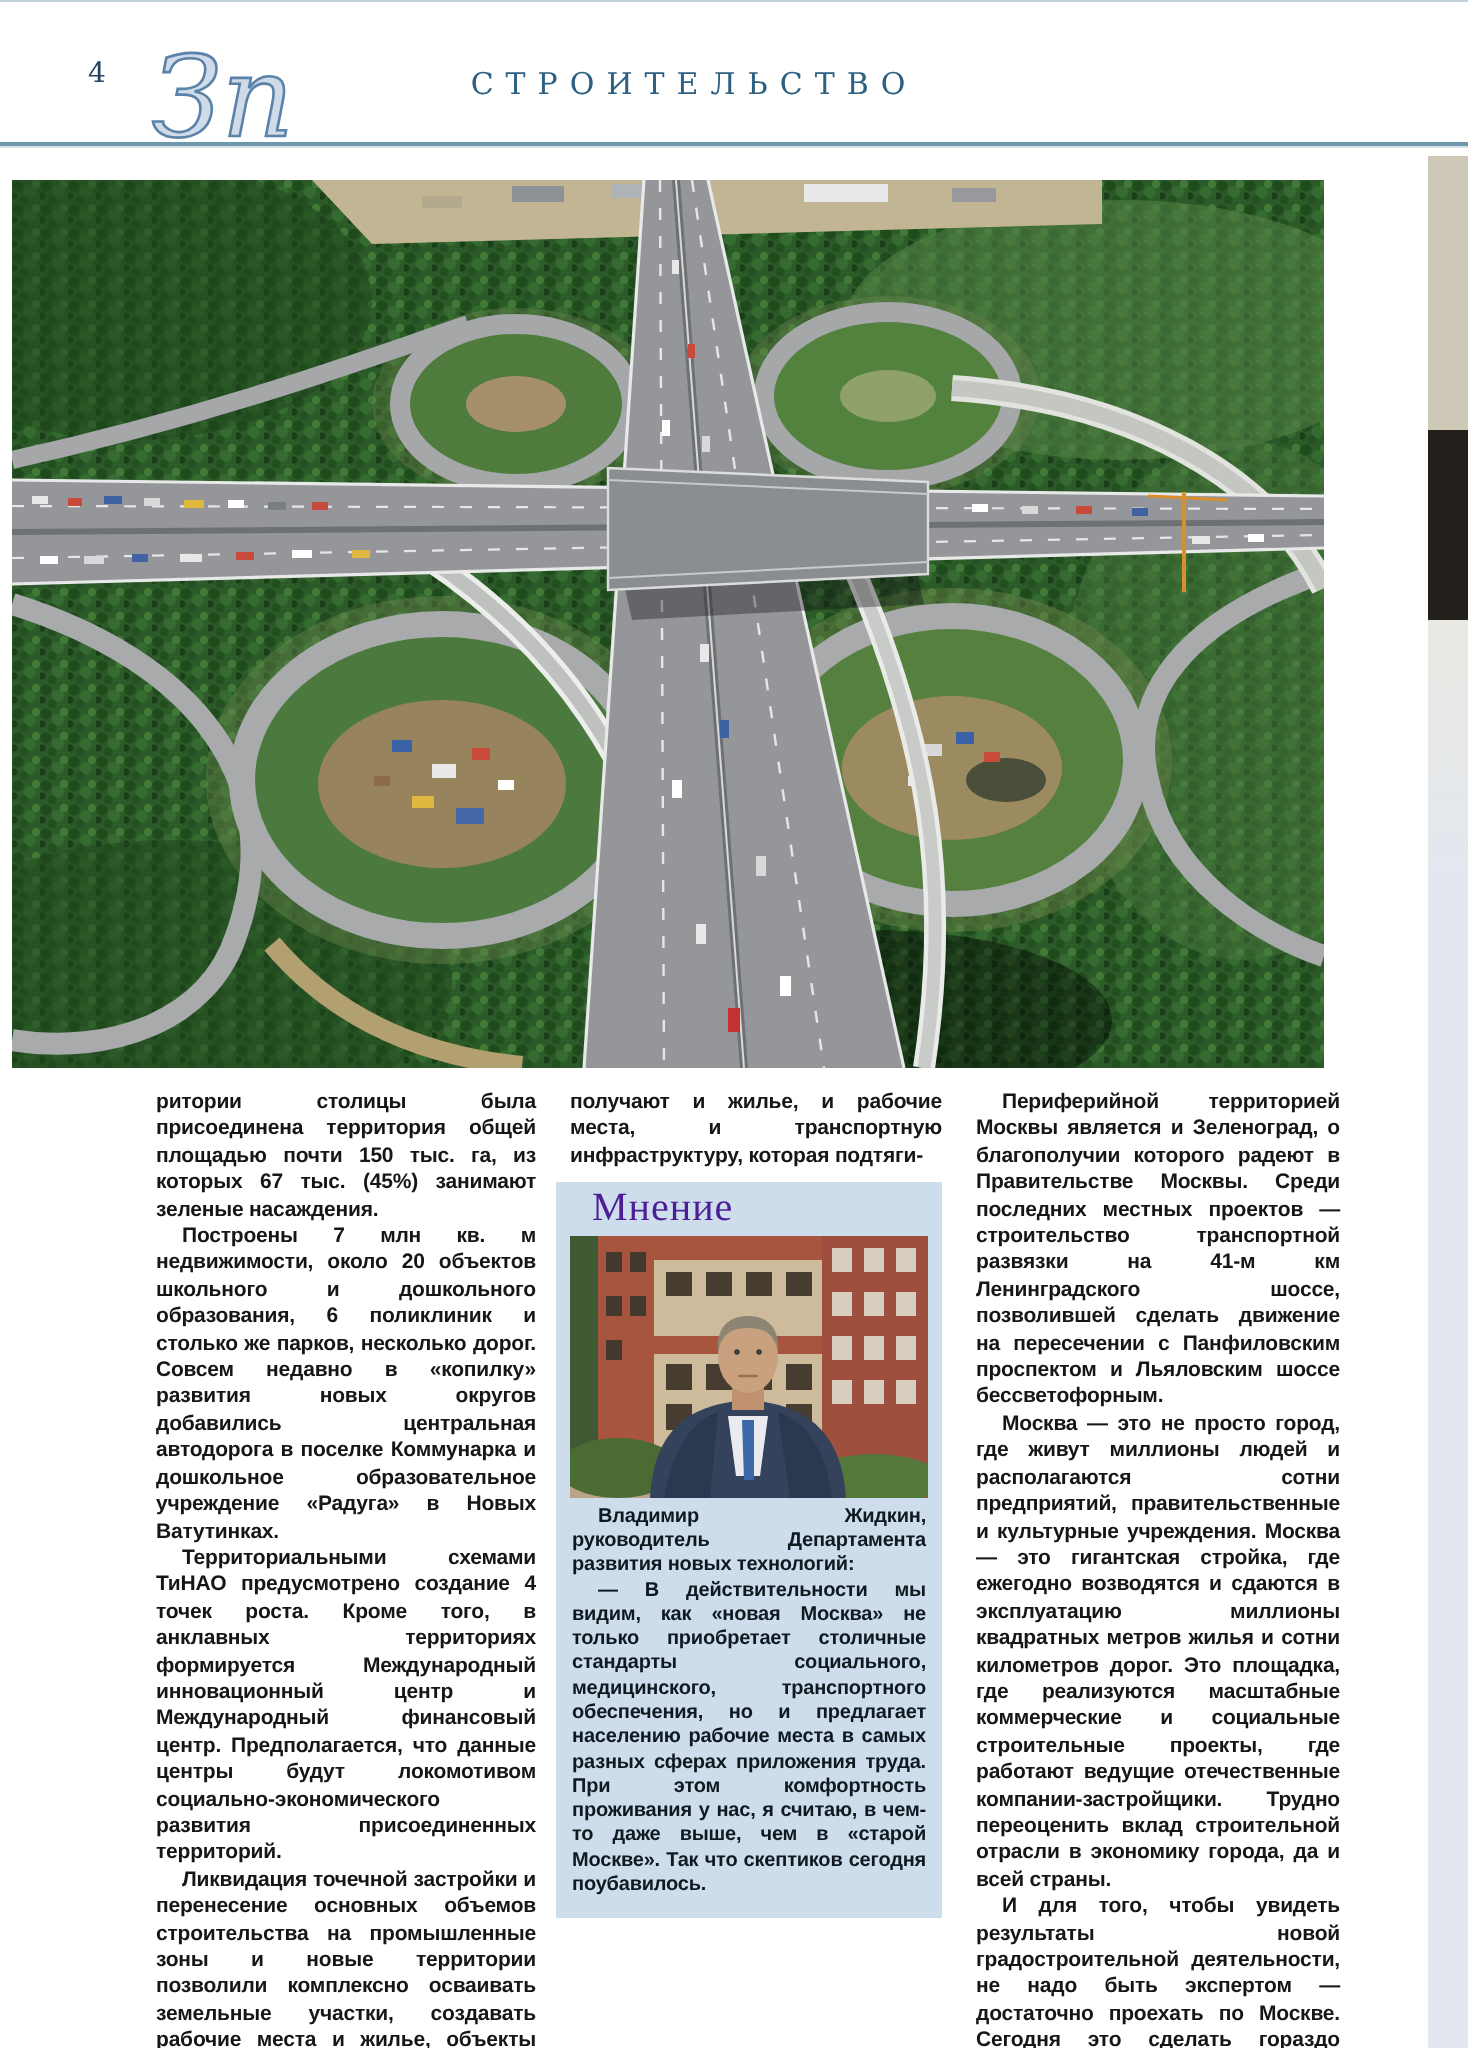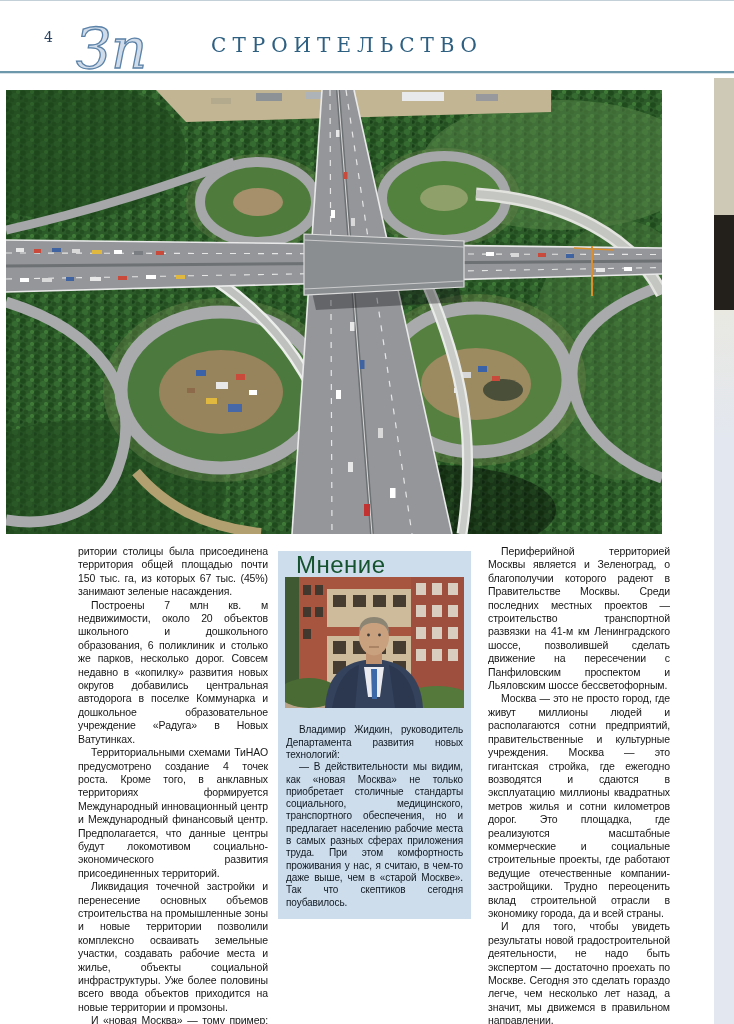--- a/index.html
+++ b/index.html
@@ -5,47 +5,47 @@
   html,body { margin:0; padding:0; background:#ffffff; }
   .page { position:relative; width:734px; height:1024px; background:#ffffff;
           font-family:"Liberation Sans", sans-serif; overflow:hidden; }
 
   .topline { position:absolute; top:0; left:0; width:734px; height:1px; background:#c3d0d7; }
 
   .pagenum { position:absolute; left:44px; top:29px; font-family:"DejaVu Serif", serif;
              font-size:14px; color:#27415e; }
   .logo-svg { position:absolute; left:72px; top:10px; z-index:3; }
   .section-title { position:absolute; left:0; right:40px; top:33px; text-align:center;
-                   font-family:"DejaVu Serif", serif; font-size:20px; letter-spacing:6px;
+                   font-family:"DejaVu Serif", serif; font-size:15px; letter-spacing:6px;
                    color:#2e6082; }
   .header-rule { position:absolute; top:71px; left:0; width:734px; height:2px;
                  background:#6d98ab; border-bottom:1px solid #d6e2e8; }
 
   .main-photo { position:absolute; left:6px; top:90px; }
 
   .edge-strip { position:absolute; right:0; width:20px; }
   .strip-beige { top:78px; height:137px; background:#cec8b6; }
   .strip-dark  { top:215px; height:95px; background:#23201c; }
   .strip-light { top:310px; height:714px;
                  background:linear-gradient(180deg,#e9e9e2 0%, #e3e7ef 18%, #e3e7ef 100%); }
 
   .col { position:absolute; top:545px; font-size:10.5px; line-height:13.4px; color:#161616;
          text-align:justify; letter-spacing:-0.1px; }
-  .col p { margin:0; }
+  .col p { margin:0;font-weight:bold; }
   p.ind { text-indent:13px; }
   .col1 { left:78px;  width:190px; }
   .col2 { left:285px; width:186px; }
   .col3 { left:488px; width:182px; }
 
   .opinion-box { position:relative; margin:6px 0 7px -7px; width:193px;
                  background:#cdddec; padding-bottom:10px; }
-  .opinion-title { font-family:Liberation Sans, sans-serif; font-size:24px; color:#14532d;
+  .opinion-title { font-family:Liberation Serif, serif; font-size:20px; color:#4c1d95;
                    padding:7px 0 6px 18px; letter-spacing:0.5px; }
   .opinion-photo { display:block; margin:0 auto; }
-  .opinion-text { padding:16px 8px 0 8px; font-size:10px; line-height:12.3px;
+  .opinion-text { padding:4px 8px 0 8px; font-size:10px; line-height:12.3px;
                   text-align:justify; color:#101820; }
   .opinion-text p { margin:0; text-indent:13px; }
 </style>
 </head>
 <body>
 
 <div class="page">
 
   <div class="topline"></div>
 
@@ -194,20 +194,21 @@
 
   <div class="col col1">
     <p>ритории столицы была присоединена территория общей площадью почти 150 тыс. га, из которых 67 тыс. (45%) занимают зеленые насаждения.</p>
     <p class="ind">Построены 7 млн кв. м недвижимости, около 20 объектов школьного и дошкольного образования, 6 поликлиник и столько же парков, несколько дорог. Совсем недавно в «копилку» развития новых округов добавились центральная автодорога в поселке Коммунарка и дошкольное образовательное учреждение «Радуга» в Новых Ватутинках.</p>
     <p class="ind">Территориальными схемами ТиНАО предусмотрено создание 4 точек роста. Кроме того, в анклавных территориях формируется Международный инновационный центр и Международный финансовый центр. Предполагается, что данные центры будут локомотивом социально-экономического развития присоединенных территорий.</p>
     <p class="ind">Ликвидация точечной застройки и перенесение основных объемов строительства на промышленные зоны и новые территории позволили комплексно осваивать земельные участки, создавать рабочие места и жилье, объекты социальной инфраструктуры. Уже более половины всего ввода объектов приходится на новые территории и промзоны.</p>
     <p class="ind">И «новая Москва» — тому пример: здесь создано около 80 тыс. новых рабочих мест. Это комплексный проект, когда москвичи</p>
   </div>
 
   <div class="col col2">
+    <p>получают и жилье, и рабочие места, и транспортную инфраструктуру, которая подтяги-</p>
 
     <div class="opinion-box">
       <div class="opinion-title">Мнение</div>
 
       <svg class="opinion-photo" width="179" height="131" viewBox="0 0 179 131">
         <rect x="0" y="0" width="179" height="131" fill="#b9a489"></rect>
         <rect x="0" y="0" width="14" height="115" fill="#3f5a33"></rect>
         <rect x="14" y="0" width="28" height="118" fill="#a8553f"></rect>
         <rect x="18" y="8" width="8" height="10" fill="#42382d"></rect>
         <rect x="30" y="8" width="8" height="10" fill="#42382d"></rect>

